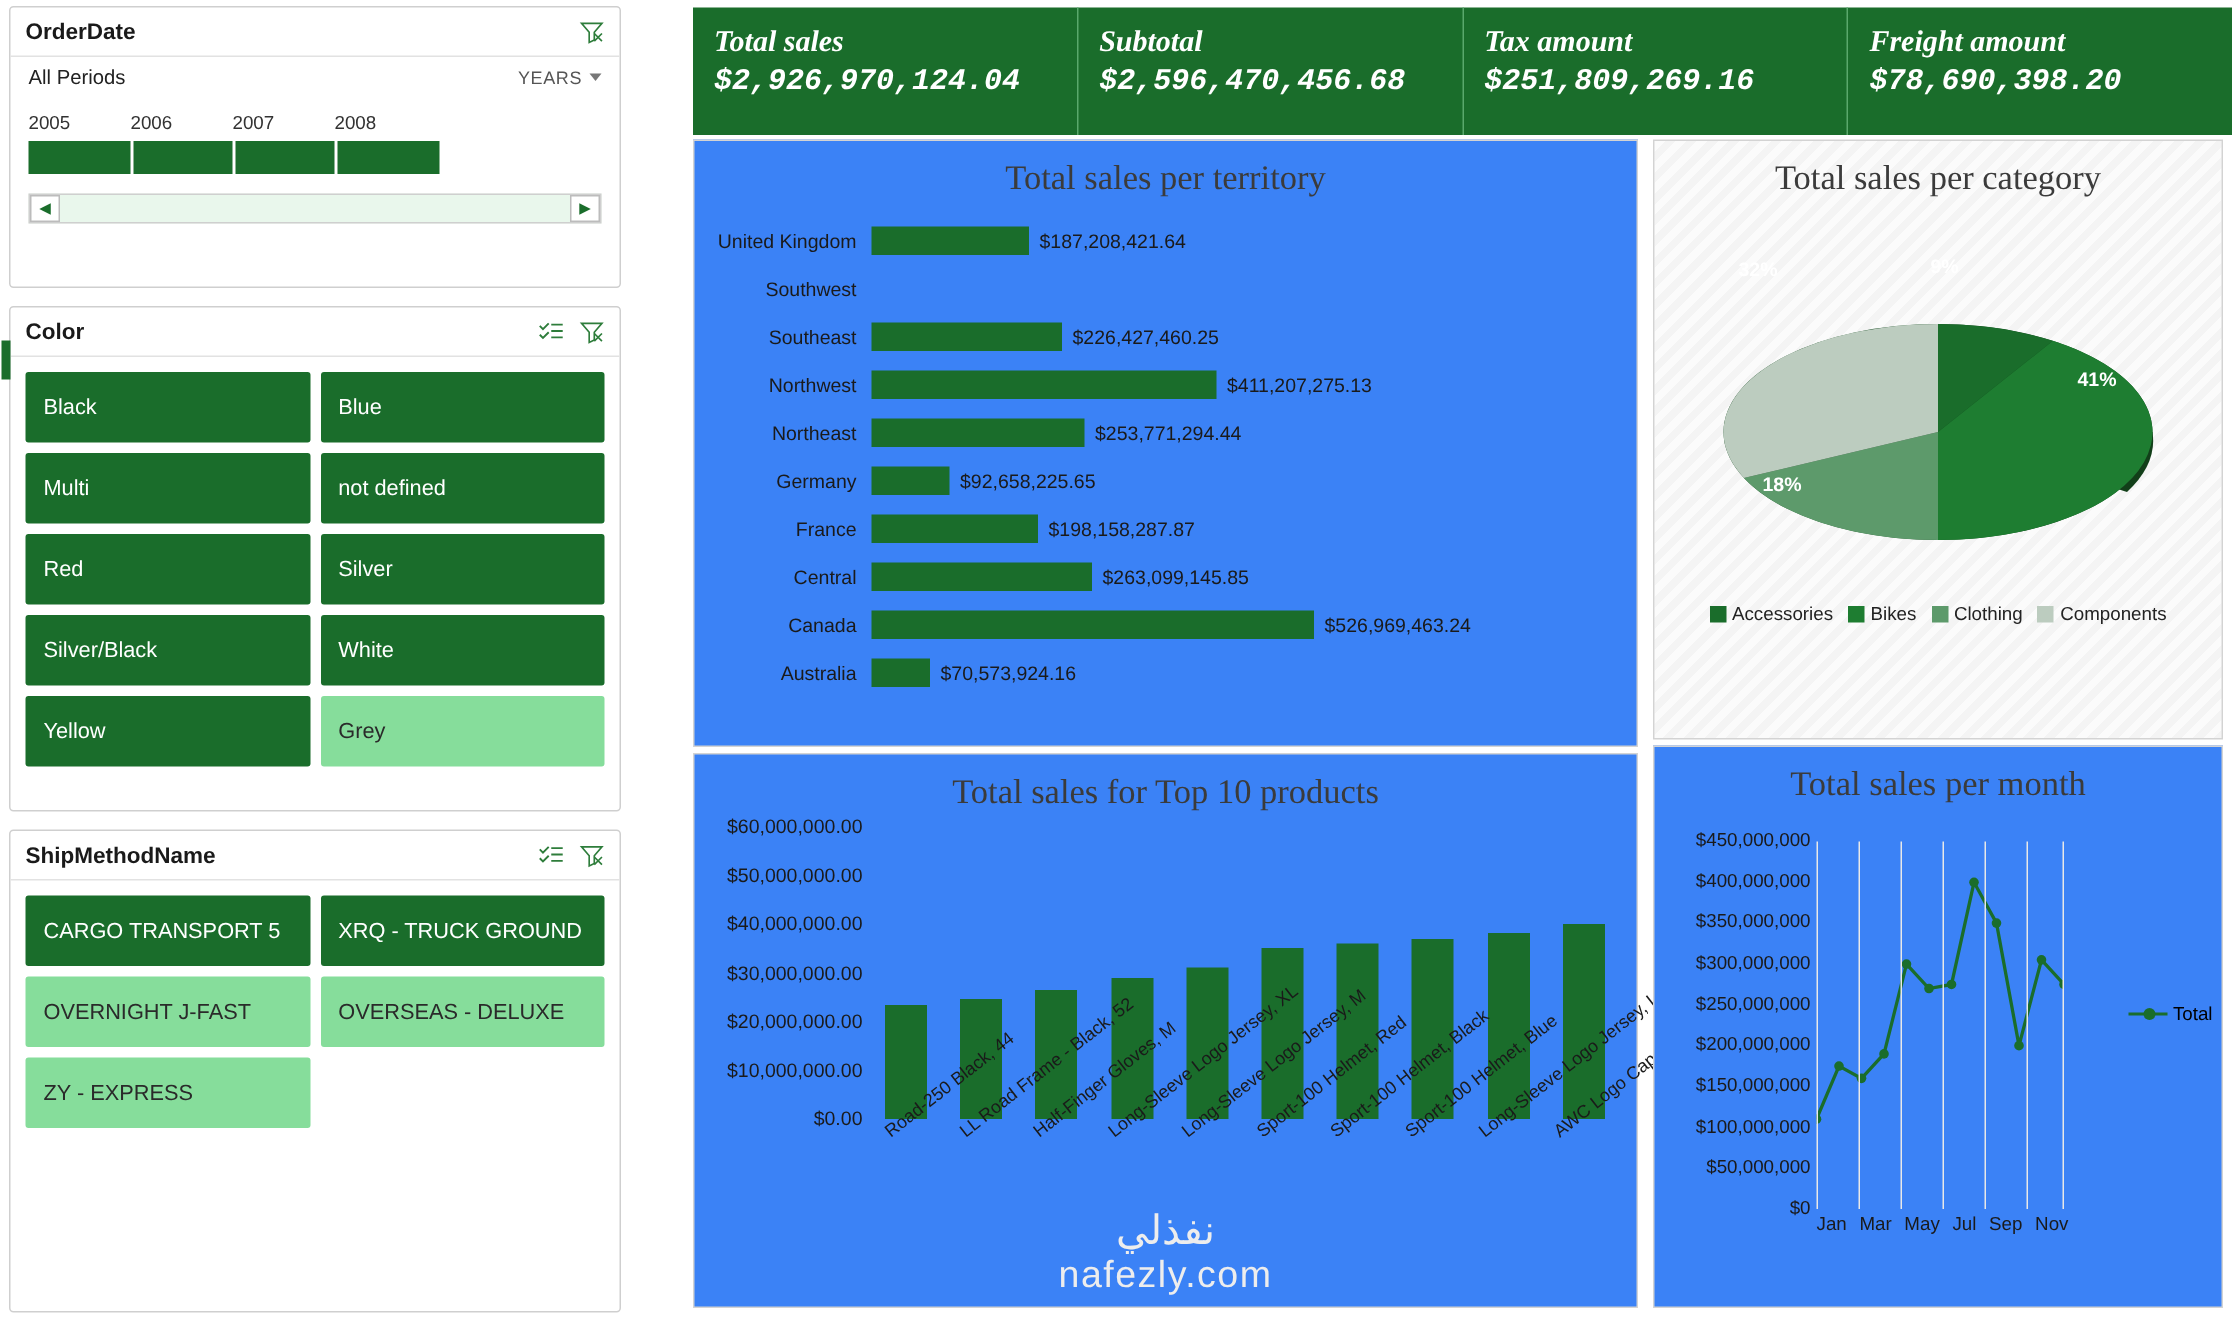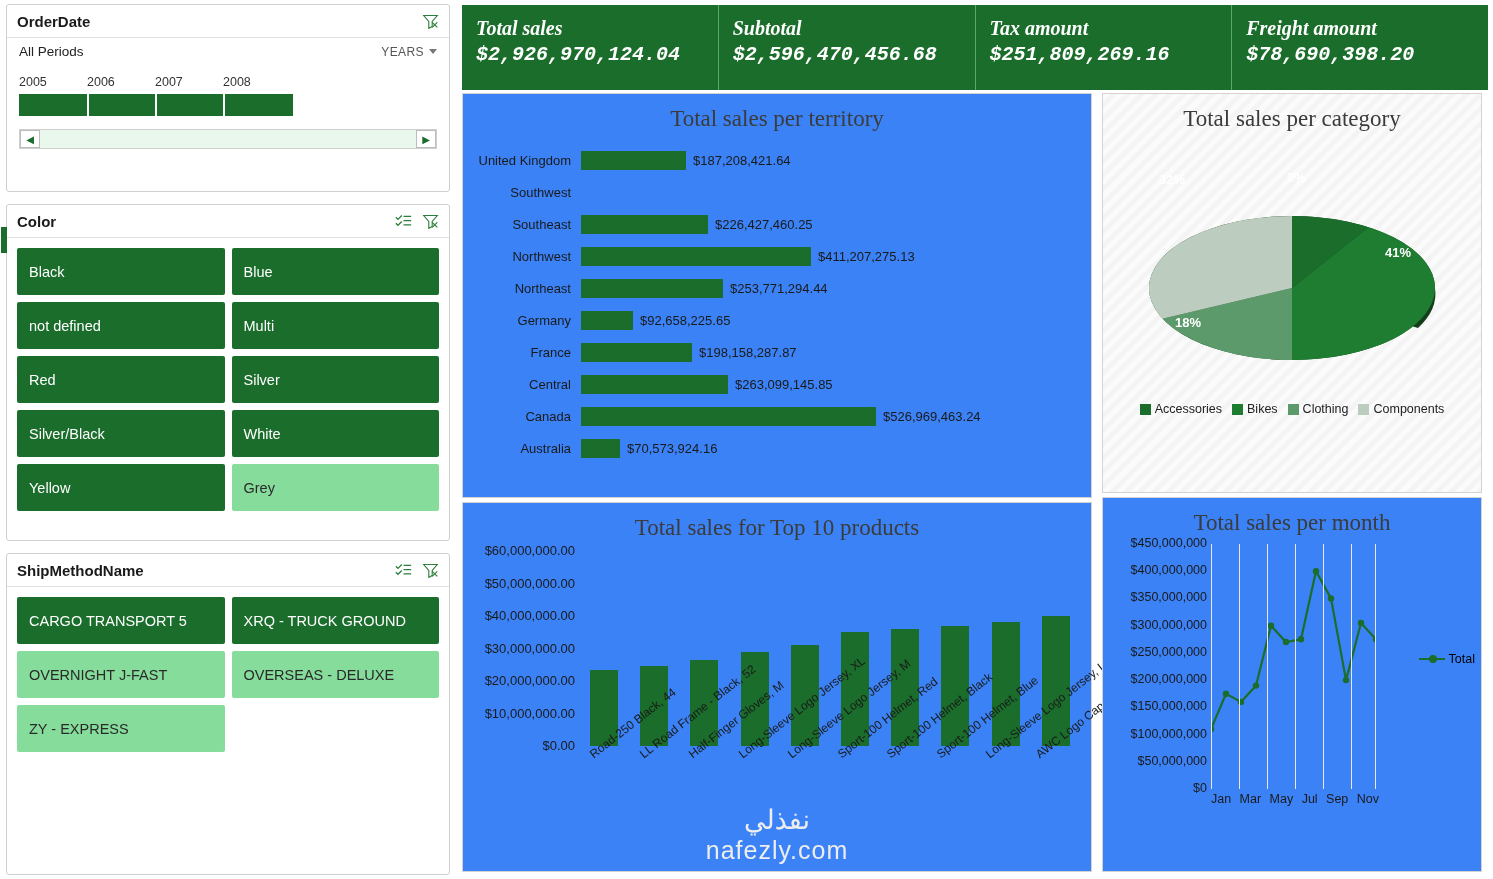--- a/index.html
+++ b/index.html
@@ -12,21 +12,21 @@
   }
   .page {
     position: relative;
     width: 1493px; height: 879px;
     background: #ffffff;
   }
 
   
   .left-rail {
     position: absolute; left: 6px; top: 4px;
-    width: 444px; height: 872px;
+    width: 408px; height: 872px;
   }
   .panel {
     background: #ffffff;
     border: 1px solid #cfcfcf;
     border-radius: 3px;
     position: relative;
   }
   .panel-head {
     height: 33px;
     border-bottom: 1px solid #e2e2e2;
@@ -177,21 +177,21 @@
   }
   .watermark {
     position: absolute; left: 0; right: 0; bottom: 6px;
     text-align: center; color: #ededed; pointer-events: none;
   }
   .wm1 { font-size: 27px; letter-spacing: 2px; }
   .wm2 { font-size: 25px; letter-spacing: 1px; }
 
   
   #month-card { left: 1102px; top: 497px; width: 380px; height: 375px; }
-  .month-plot { position: relative; margin: 8px 0 0 0; height: 265px; }
+  .month-plot { position: relative; margin: 25px 0 0 0; height: 265px; }
   .month-ylabels { position: absolute; left: 0; top: 0; width: 104px; }
   .month-ylabel { position: absolute; right: 0; font-size: 12.5px; color: #1a1a1a; transform: translateY(-8px); }
   .month-canvas { position: absolute; left: 108px; top: 0; width: 165px; height: 245px; }
   .gridline { position: absolute; top: 0; bottom: 0; width: 1px; background: #e8e8e8; }
   .month-xlabels { position: absolute; left: 108px; top: 248px; width: 168px; display: flex; justify-content: space-between; }
   .month-xlabel { font-size: 12.5px; color: #1a1a1a; }
   .month-legend { position: absolute; right: 6px; top: 108px; display: flex; align-items: center; gap: 4px; font-size: 12.5px; }
   .ml-line { width: 26px; height: 2px; background: #1a6d2b; position: relative; }
   .ml-line::after {
     content: ''; position: absolute; left: 10px; top: -3px;
@@ -257,22 +257,22 @@
             <svg class="icn" viewBox="0 0 20 20">
                 <path d="M2 3h16l-6 7v6l-4 2v-8z" fill="none" stroke="#2e7d3b" stroke-width="1.3"></path>
                 <path d="M12 11l6 6M18 11l-6 6" stroke="#2e7d3b" stroke-width="1.3"></path>
               </svg>
           </span>
         </div>
       </div>
       <div class="chip-grid">
         <div class="chip sel">Black</div>
         <div class="chip sel">Blue</div>
+        <div class="chip sel">Multi</div>
         <div class="chip sel">not defined</div>
-        <div class="chip sel">Multi</div>
         <div class="chip sel">Red</div>
         <div class="chip sel">Silver</div>
         <div class="chip sel">Silver/Black</div>
         <div class="chip sel">White</div>
         <div class="chip sel">Yellow</div>
         <div class="chip alt">Grey</div>
       </div>
     </div>
 
     <div class="panel" id="ship-panel">

